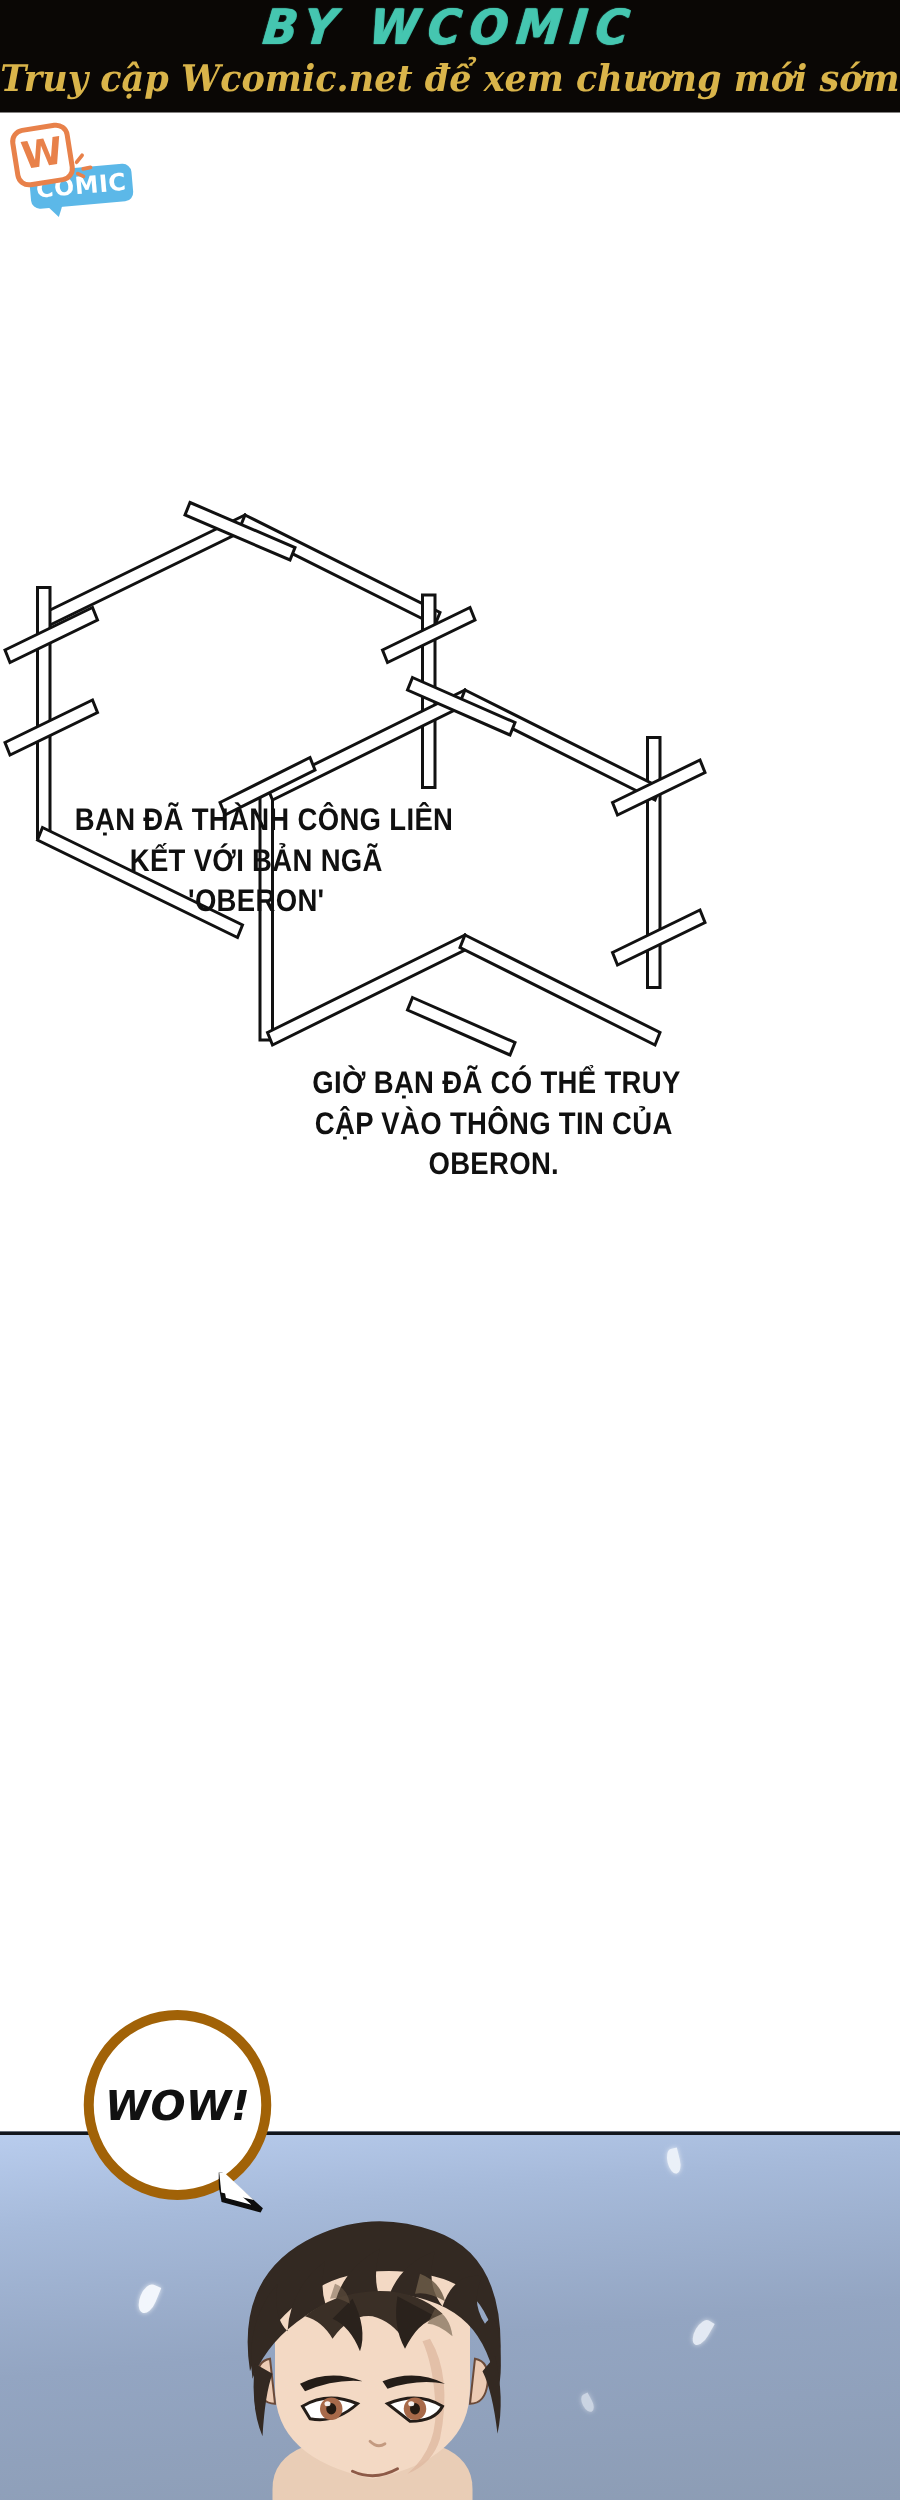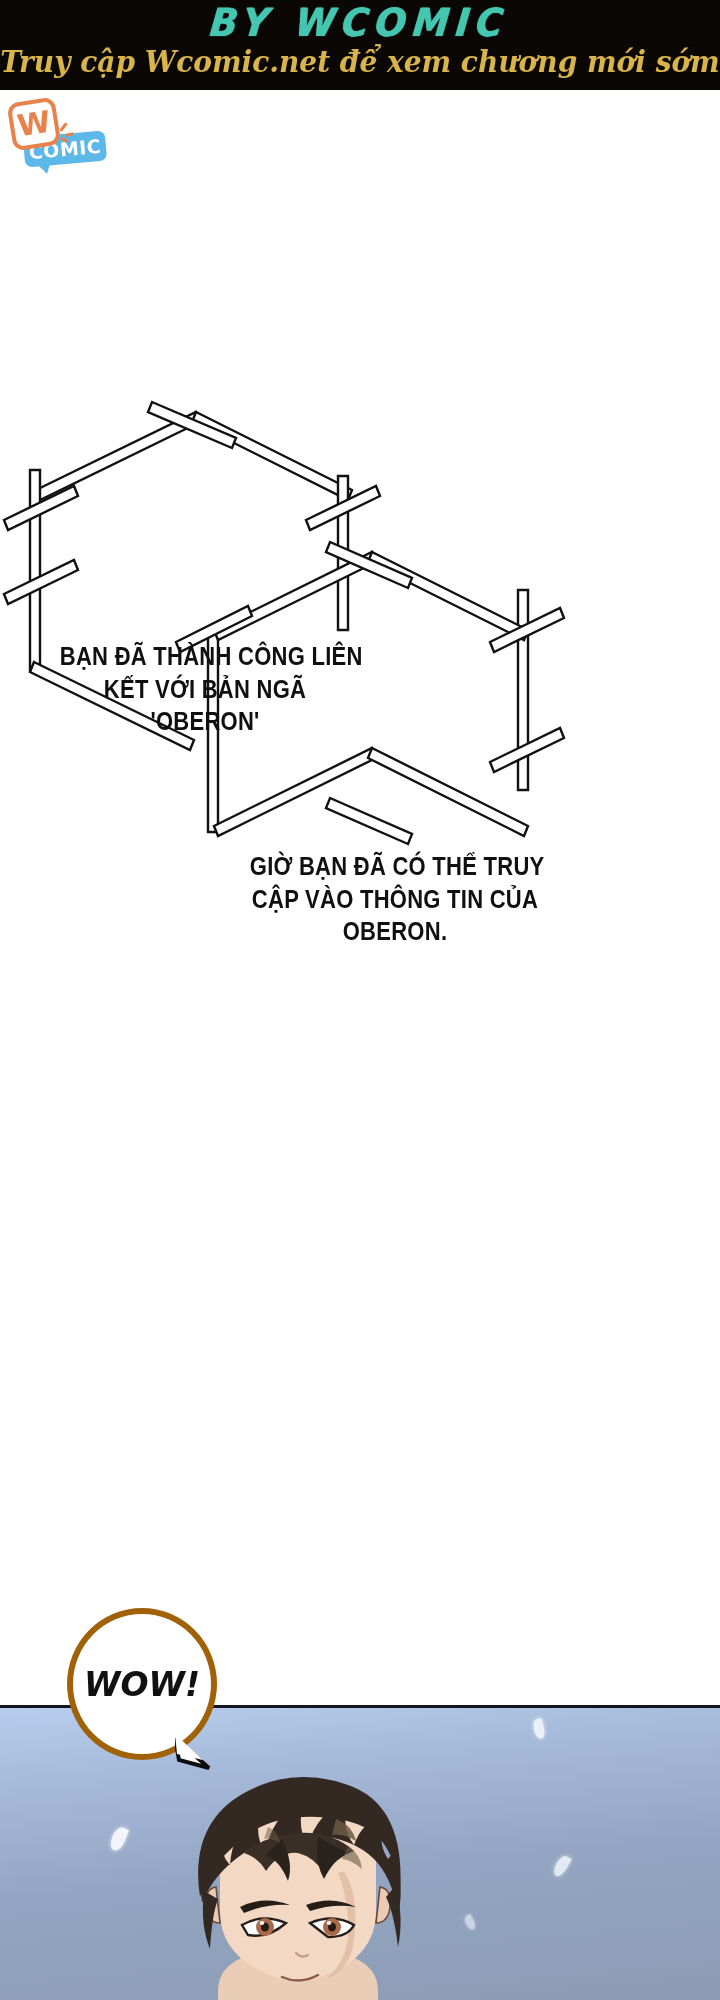--- a/index.html
+++ b/index.html
@@ -130,21 +130,21 @@
   .petal.p4 { left:300px; top:243px; width:9px; height:17px; transform:rotate(8deg); opacity:.7;}
   .petal.p5 { left:466px; top:210px; width:8px; height:15px; transform:rotate(-28deg); opacity:.6;}
 
   
   .char { position:absolute; left:148px; top:56px; width:300px; height:240px; }
   .char svg { display:block; }
 
   
   .wow-balloon {
     position:absolute; left:67px; top:1608px; width:150px; height:152px;
-    background:#ffffff; border:6px solid #a16207;
+    background:#ffffff; border:8px solid #a16207;
     border-radius:50% 50% 50% 50%;
     z-index:5;
   }
   .wow-text {
     position:absolute; left:0; top:0; width:100%; height:100%;
     display:flex; align-items:center; justify-content:center;
     font-family:"DejaVu Sans", sans-serif;
     font-weight:bold; font-style:italic;
     font-size:33px; color:#111111; letter-spacing:0px;
   }

